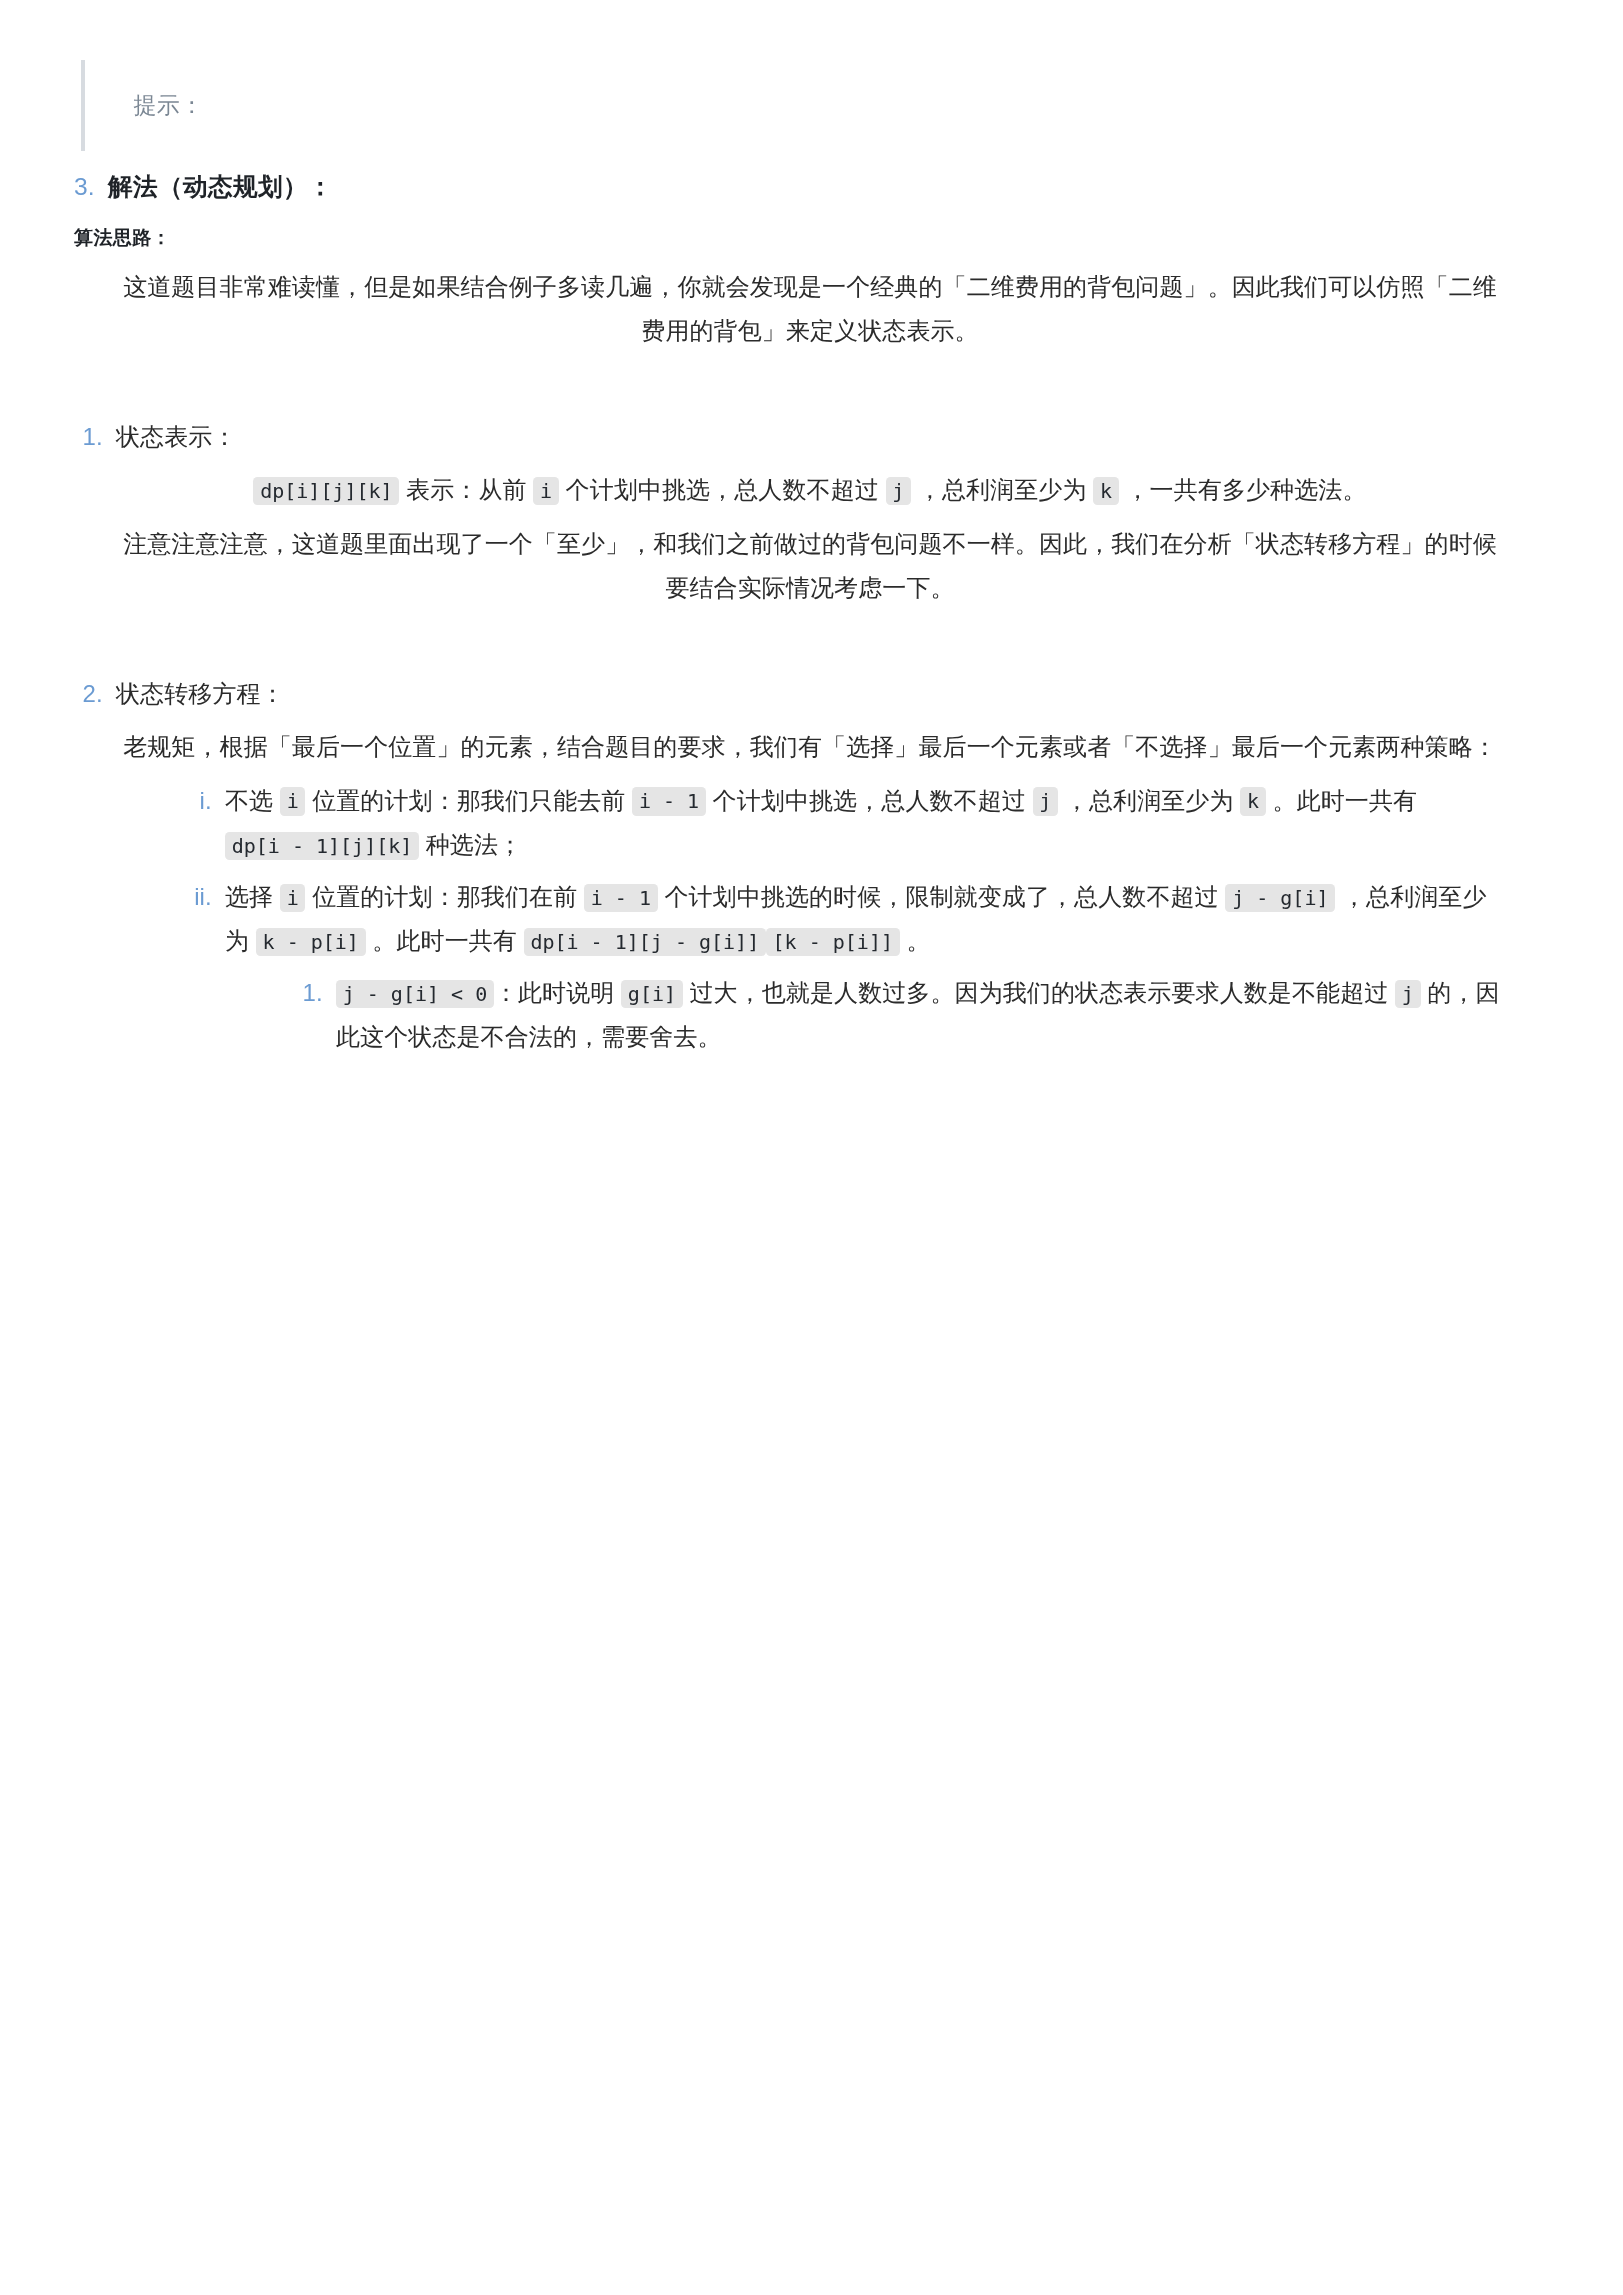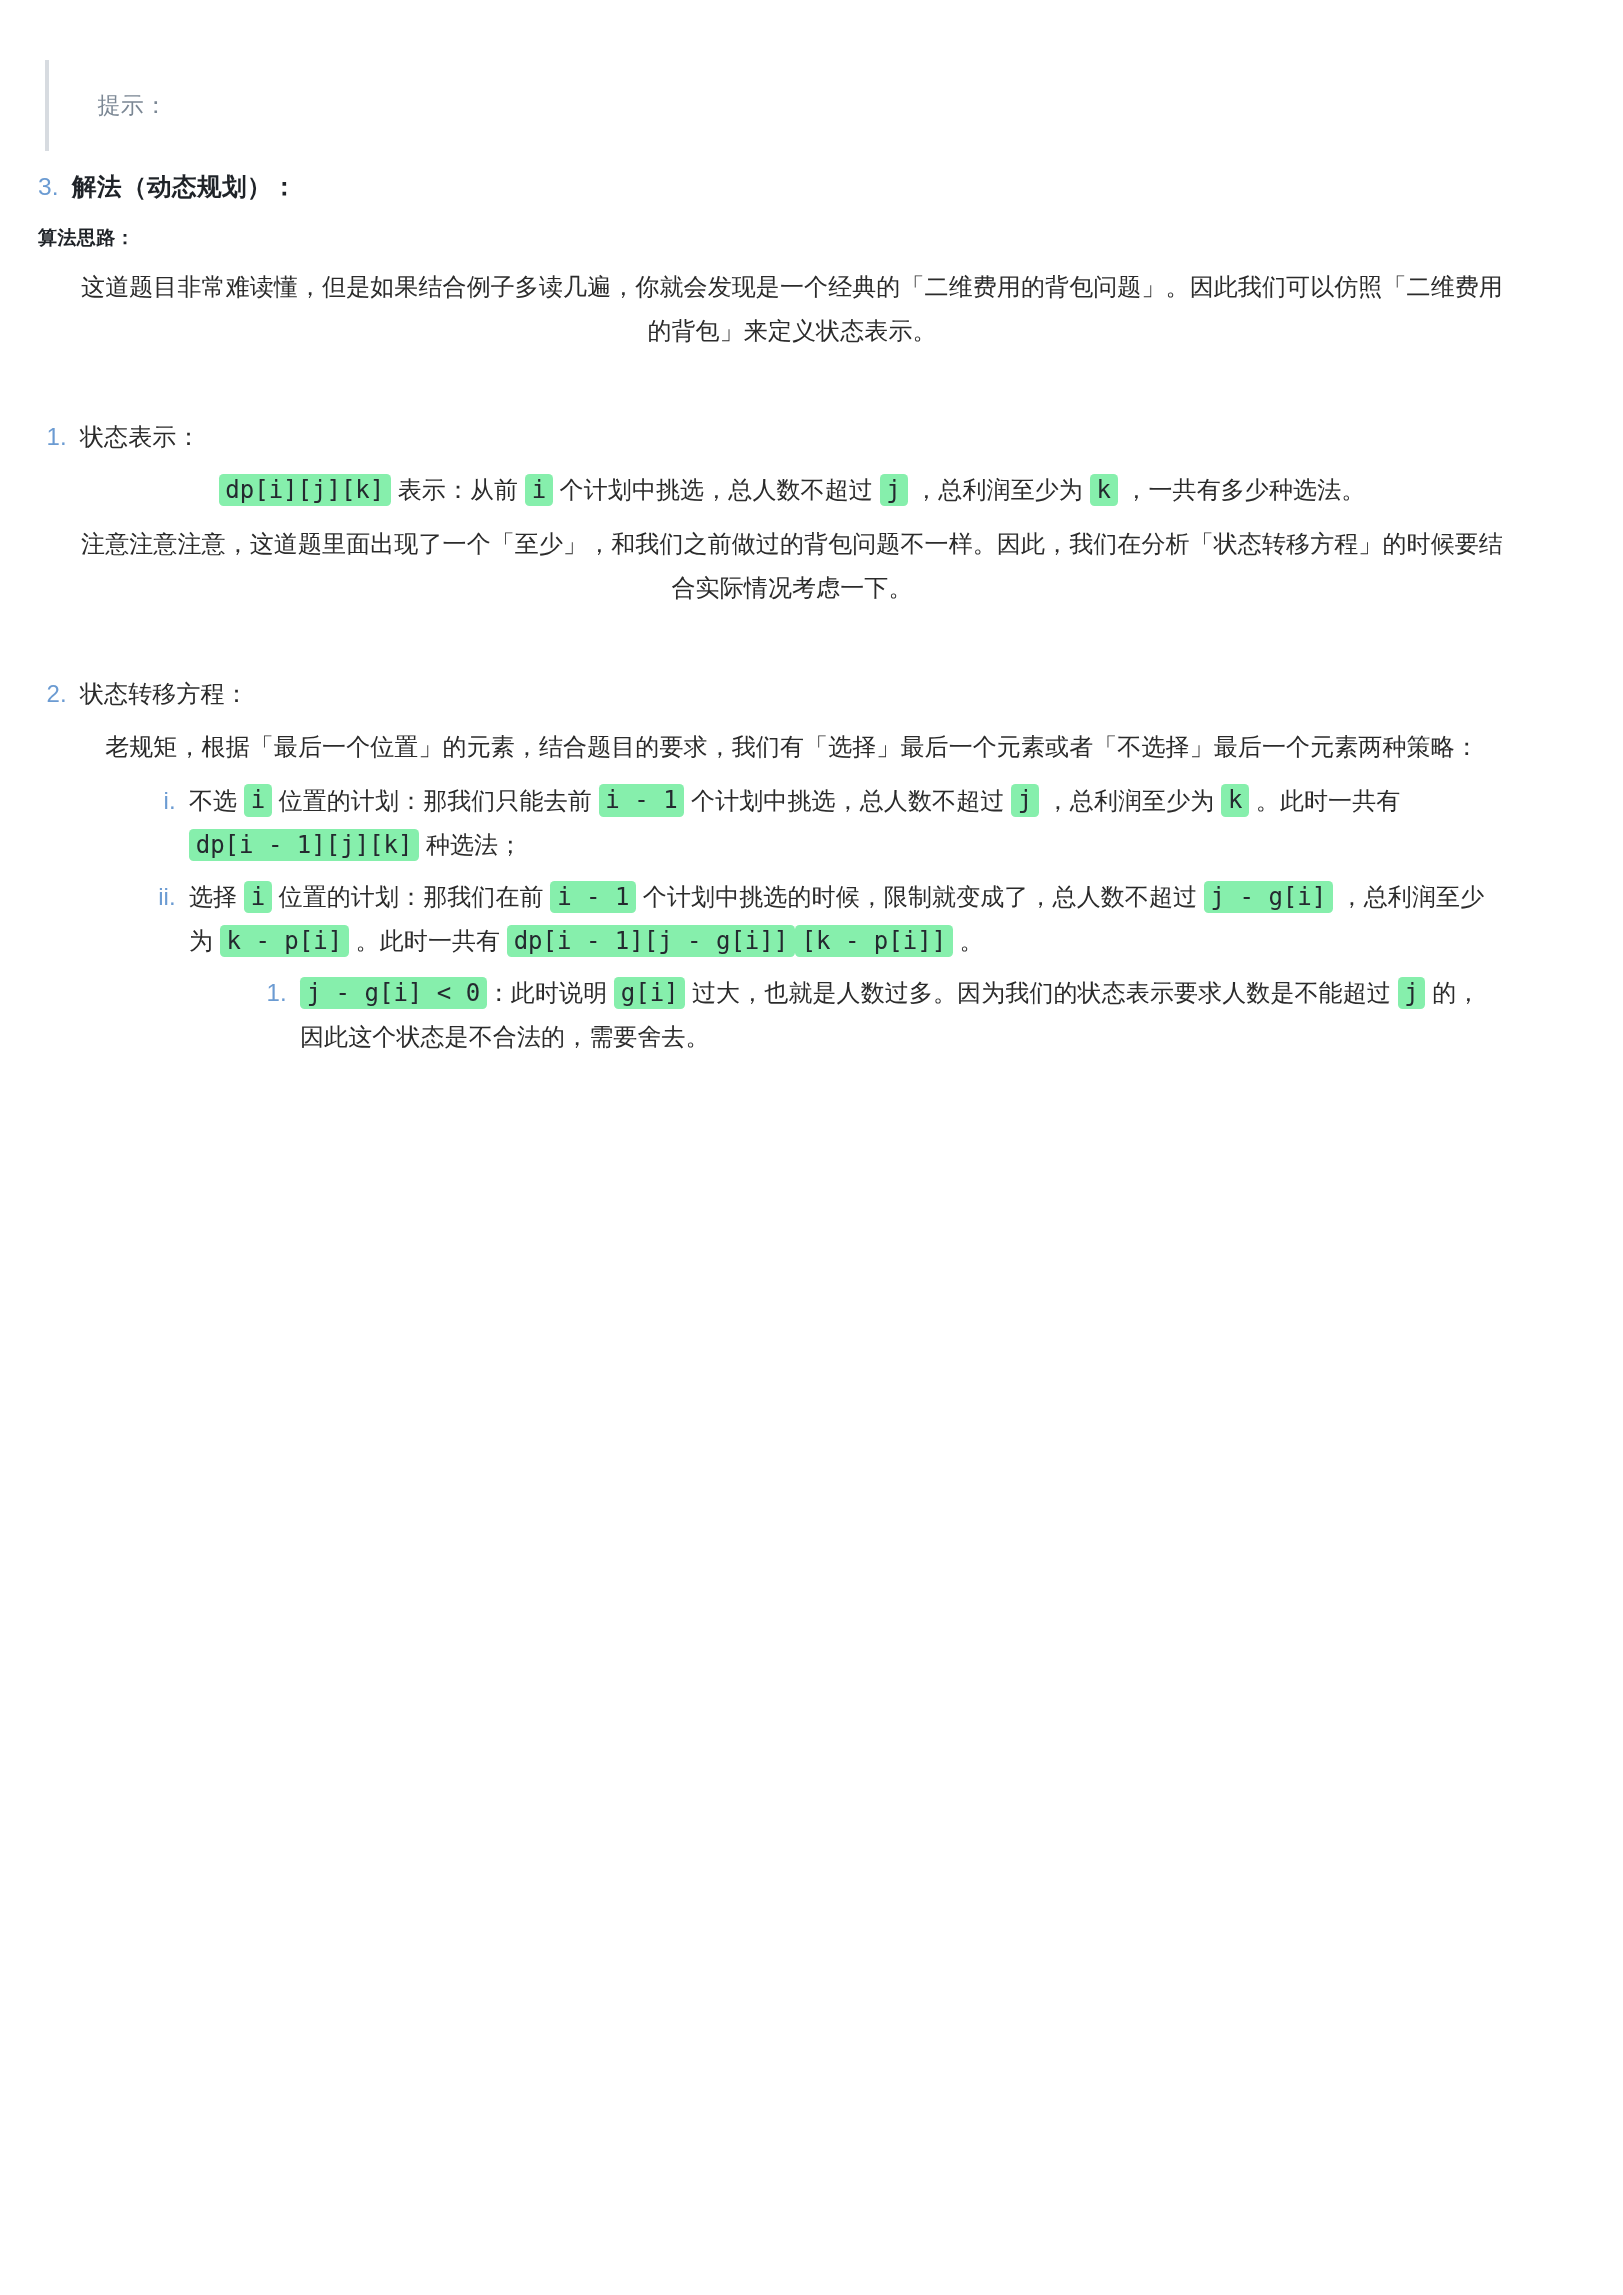--- a/index.html
+++ b/index.html
@@ -11,21 +11,21 @@
     font-family: "Liberation Sans", "DejaVu Sans", sans-serif;
     color: #2b2b2b;
     -webkit-font-smoothing: antialiased;
   }
   .page {
     width: 1616px;
     min-height: 2295px;
     background: #ffffff;
     position: relative;
     box-sizing: border-box;
-    padding: 45px 112px 45px 38px;
+    padding: 45px 112px 45px 74px;
   }
 
   
   .quote {
     border-left: 4.5px solid #d7dbe0;
     padding: 15px 0 16.4px 30px;
     margin: 15px 0 10.4px 7.4px;
   }
   .quote .q-title {
     font-size: 23px;
@@ -135,24 +135,24 @@
     padding: 0 0 0 66px;
   }
   .dlist .oitem > .marker {
     width: 45px;
     color: #6b9bd2;
   }
 
   
   code {
     font-family: "DejaVu Sans Mono", "Liberation Mono", monospace;
-    background: #86efac;
+    background: #e5e5e5;
     border-radius: 4.5px;
     padding: 2.2px 6.7px;
-    font-size: 24px;
+    font-size: 20px;
     color: #24292f;
     white-space: pre;
     letter-spacing: 0px;
   }
 </style>
 </head>
 <body>
 
 <div class="page">
 

